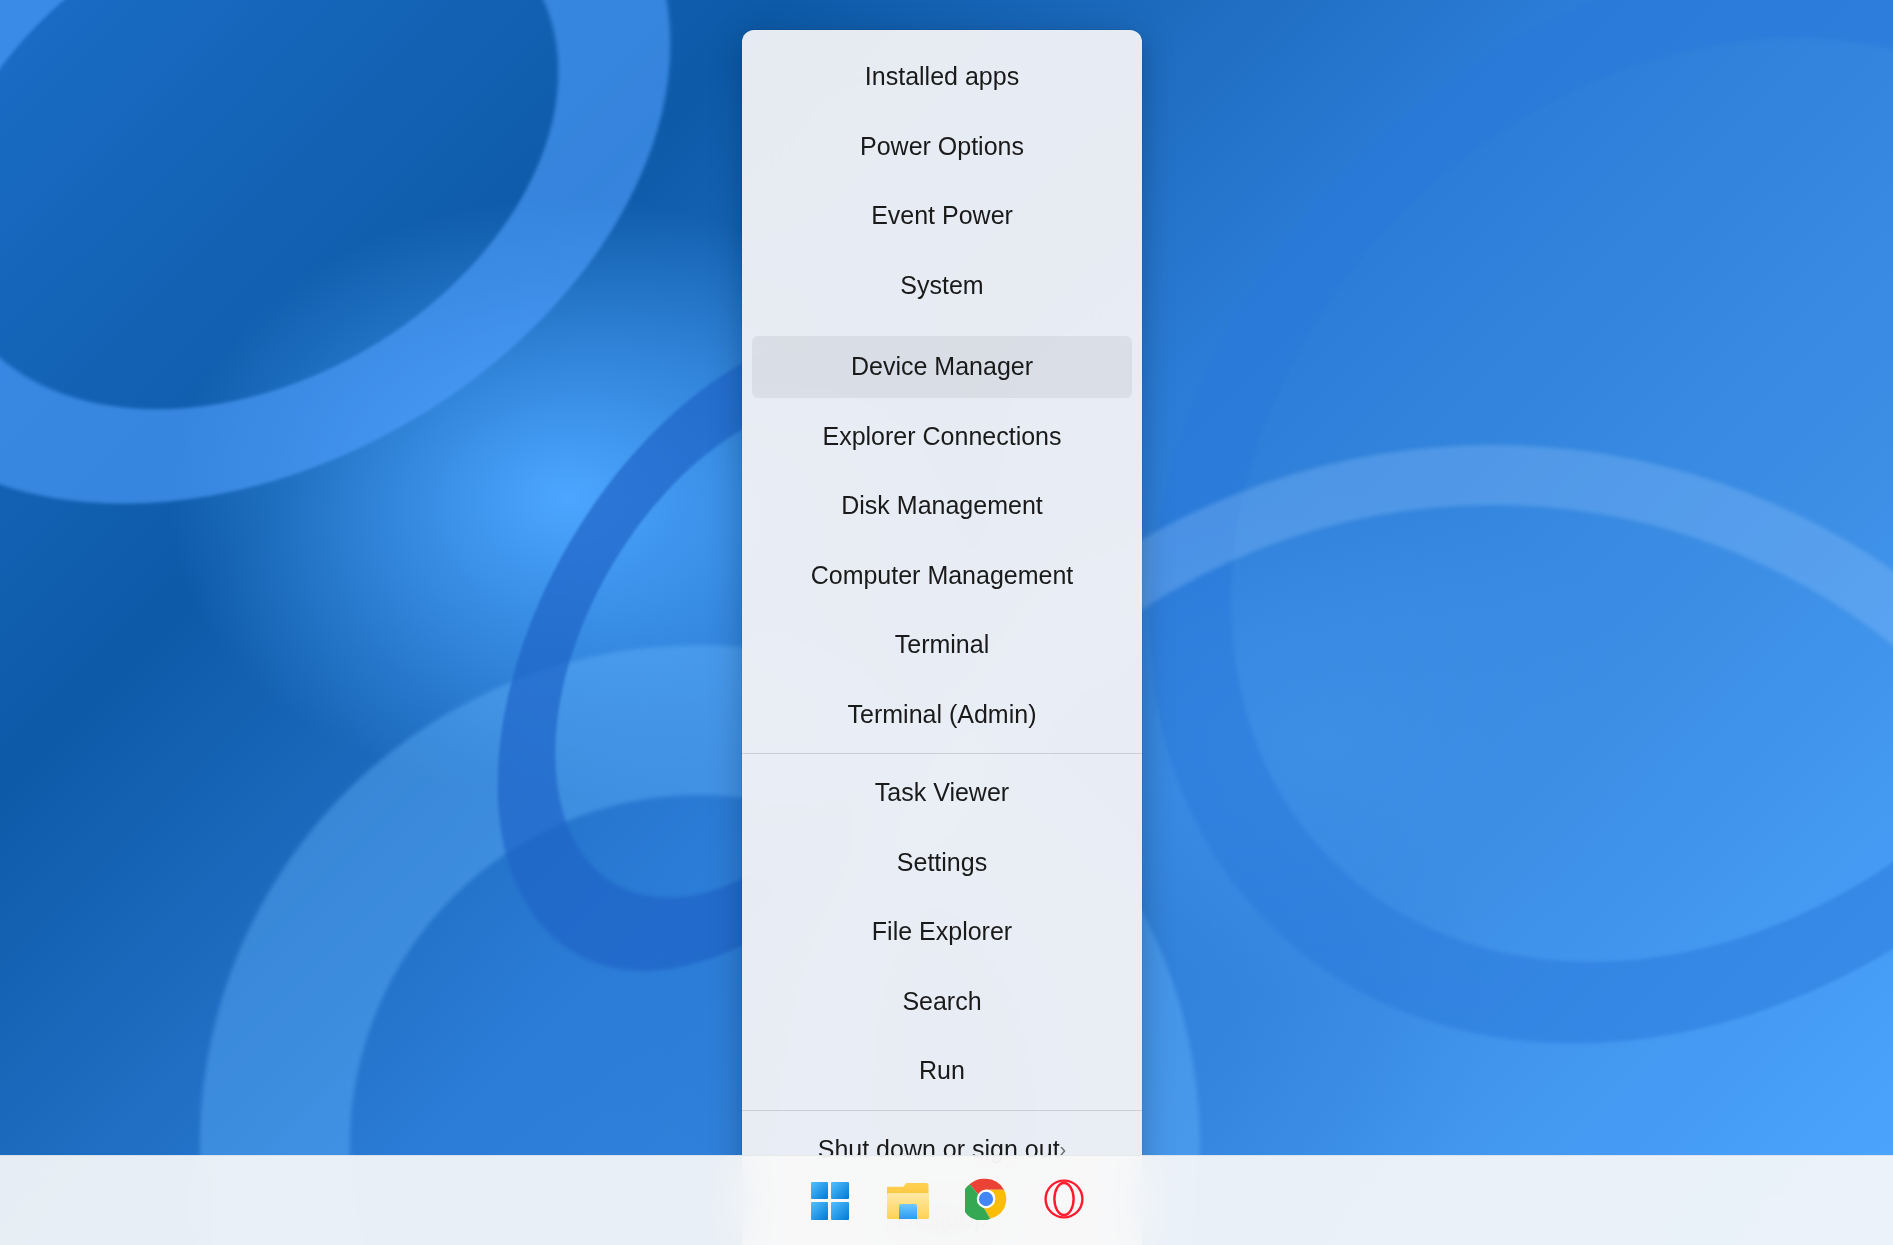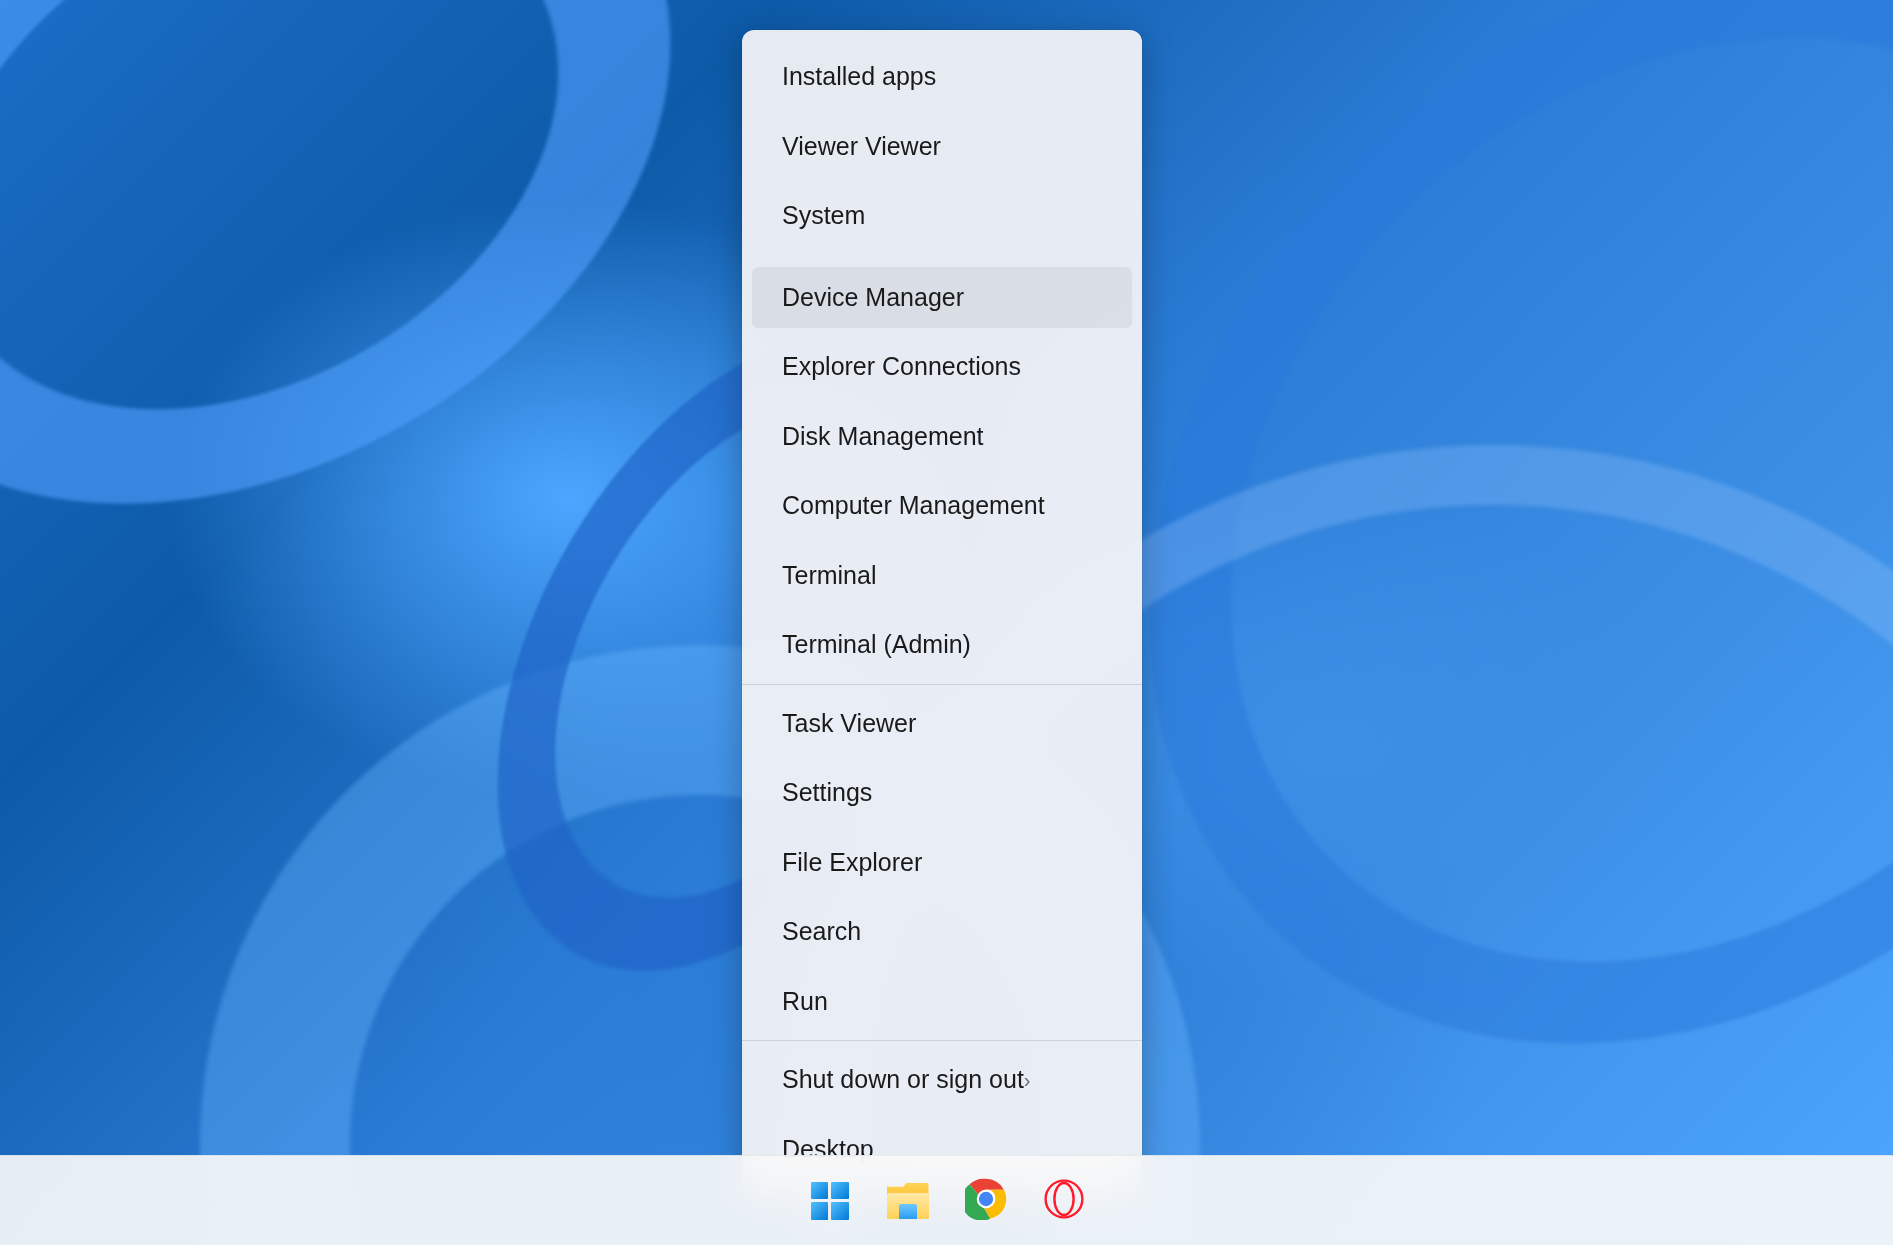--- a/index.html
+++ b/index.html
@@ -83,21 +83,21 @@
       border-radius: 12px;
       box-shadow: 0 8px 32px rgba(0, 0, 0, 0.25), 0 0 0 1px rgba(0,0,0,0.05);
       padding: 8px 0;
       font-size: 25px;
       color: #1a1a1a;
     }
     .menu-item {
       padding: 12px 30px;
       display: flex;
       align-items: center;
-      justify-content: flex-start;
+      justify-content: center;
       cursor: default;
       margin: 8px 10px;
       border-radius: 6px;
       line-height: 1.5;
     }
     .menu-item.hover {
       background: rgba(0, 0, 0, 0.06);
       margin-top: 20px;
     }
     .menu-separator {
@@ -204,21 +204,24 @@
   <div class="wallpaper-swirl swirl-3"></div>
   <div class="wallpaper-swirl swirl-4"></div>
   <div class="wallpaper-swirl swirl-5"></div>
 </div>
 
 <div class="context-menu" id="context-menu">
     <div class="menu-item">
       <span>Installed apps</span>
     </div>
     <div class="menu-item">
-      <span>Viewer Viewer</span>
+      <span>Power Options</span>
+    </div>
+    <div class="menu-item">
+      <span>Event Power</span>
     </div>
     <div class="menu-item">
       <span>System</span>
     </div>
     <div class="menu-item hover">
       <span>Device Manager</span>
     </div>
     <div class="menu-item">
       <span>Explorer Connections</span>
     </div>

